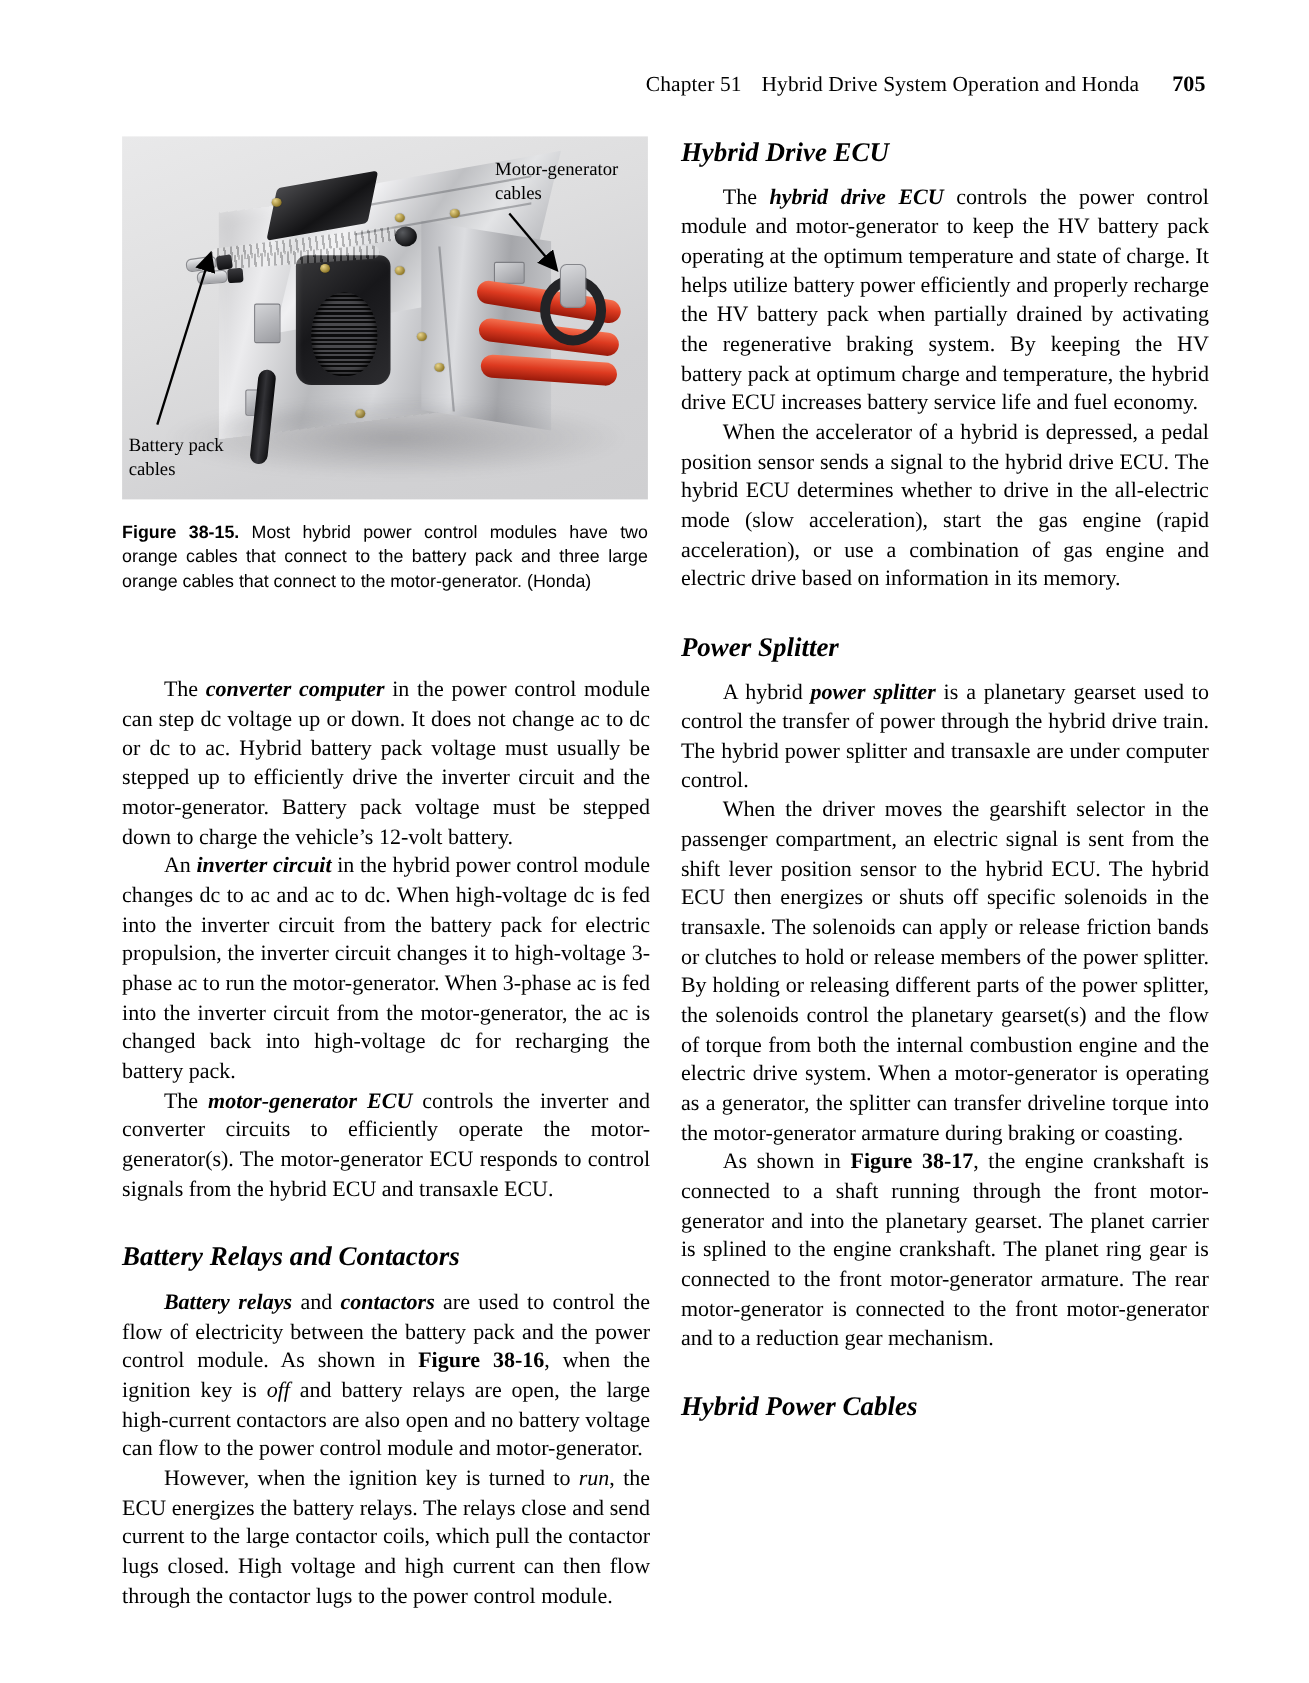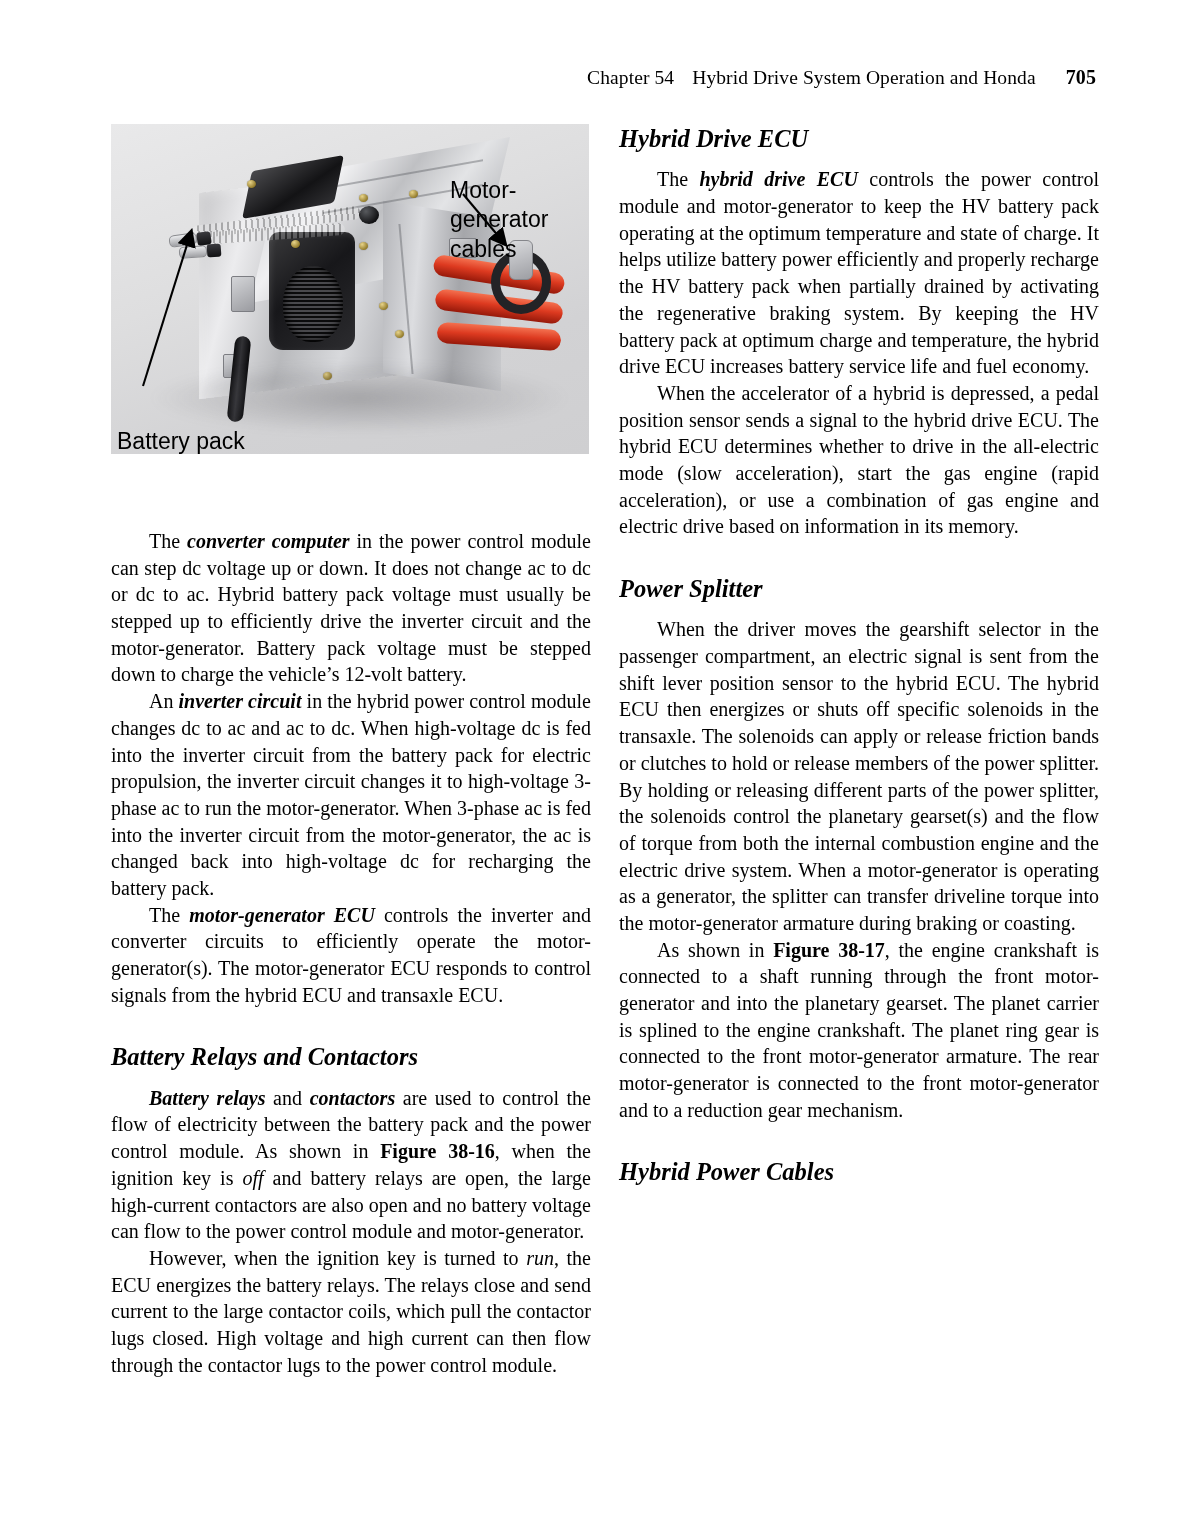--- a/index.html
+++ b/index.html
@@ -208,26 +208,25 @@
     position: absolute;
     width: 22px; height: 38px;
     background: linear-gradient(160deg, #d9dadd, #9d9ea3);
     border-radius: 6px;
     border: 1px solid #85868b;
   }
 
   
   .callout {
     position: absolute;
-    font-family: Liberation Sans, sans-serif;
-    font-size: 23px;
+    font-family: Liberation Serif, serif;
+    font-size: 17px;
     line-height: 1.28;
     color: #000;
     white-space: pre-line;
-    margin-top: 33px;
   }
   .callout-mg { left: 339px; top: 19px; }
   .callout-bp { left: 6px;  top: 270px; }
   .leader { position: absolute; overflow: visible; }
 
   
   .caption {
     margin-top: 19px;
     width: 478px;
     font-family: "Liberation Sans", "DejaVu Sans", sans-serif;
@@ -262,21 +261,21 @@
   .bi { font-weight: bold; font-style: italic; }
   .it { font-style: italic; }
   .bd { font-weight: bold; }
 
   .gap-after-fig { height: 74px; }
 </style>
 </head>
 <body>
 
 <div class="running-head">
-  <span class="chap">Chapter 54</span>
+  <span class="chap">Chapter 51</span>
   <span class="title">Hybrid Drive System Operation and Honda</span>
   <span class="folio">705</span>
 </div>
 
 <div class="page-body">
 
   <div class="column">
 
     <figure class="figure" style="margin:0">
       <div class="photo">
@@ -336,20 +335,23 @@
           <line x1="352" y1="70" x2="394" y2="120" stroke="#000" stroke-width="2.1" marker-end="url(#ah)"></line>
         </svg>
 
         <div class="callout callout-bp">Battery pack
 cables</div>
         <svg class="leader" style="left:0;top:0;width:478px;height:330px;">
           <line x1="32" y1="262" x2="80" y2="108" stroke="#000" stroke-width="2.1" marker-end="url(#ah)"></line>
         </svg>
       </div>
 
+      <figcaption class="caption">
+        <b>Figure 38-15.</b><span> Most hybrid power control modules have two orange cables that connect to the battery pack and three large orange cables that connect to the motor-generator. (Honda)</span>
+      </figcaption>
     </figure>
 
     <div class="gap-after-fig"></div>
 
     <div>
       <p class="body">The <span class="bi">converter computer</span> in the power control module can step dc voltage up or down. It does not change ac to dc or dc to ac. Hybrid battery pack voltage must usually be stepped up to efficiently drive the inverter circuit and the motor-generator. Battery pack voltage must be stepped down to charge the vehicle’s 12-volt battery.</p>
       <p class="body">An <span class="bi">inverter circuit</span> in the hybrid power control module changes dc to ac and ac to dc. When high-voltage dc is fed into the inverter circuit from the battery pack for electric propulsion, the inverter circuit changes it to high-voltage 3-phase ac to run the motor-generator. When 3-phase ac is fed into the inverter circuit from the motor-generator, the ac is changed back into high-voltage dc for recharging the battery pack.</p>
       <p class="body">The <span class="bi">motor-generator ECU</span> controls the inverter and converter circuits to efficiently operate the motor-generator(s). The motor-generator ECU responds to control signals from the hybrid ECU and transaxle ECU.</p>
 
       <div class="sec-wrap">
@@ -365,20 +367,21 @@
 
     <div class="sec-wrap first">
       <h2 class="sec">Hybrid Drive ECU</h2>
     </div>
     <p class="body">The <span class="bi">hybrid drive ECU</span> controls the power control module and motor-generator to keep the HV battery pack operating at the optimum temperature and state of charge. It helps utilize battery power efficiently and properly recharge the HV battery pack when partially drained by activating the regenerative braking system. By keeping the HV battery pack at optimum charge and temperature, the hybrid drive ECU increases battery service life and fuel economy.</p>
     <p class="body">When the accelerator of a hybrid is depressed, a pedal position sensor sends a signal to the hybrid drive ECU. The hybrid ECU determines whether to drive in the all-electric mode (slow acceleration), start the gas engine (rapid acceleration), or use a combination of gas engine and electric drive based on information in its memory.</p>
 
     <div class="sec-wrap">
       <h2 class="sec">Power Splitter</h2>
     </div>
+    <p class="body">A hybrid <span class="bi">power splitter</span> is a planetary gearset used to control the transfer of power through the hybrid drive train. The hybrid power splitter and transaxle are under computer control.</p>
     <p class="body">When the driver moves the gearshift selector in the passenger compartment, an electric signal is sent from the shift lever position sensor to the hybrid ECU. The hybrid ECU then energizes or shuts off specific solenoids in the transaxle. The solenoids can apply or release friction bands or clutches to hold or release members of the power splitter. By holding or releasing different parts of the power splitter, the solenoids control the planetary gearset(s) and the flow of torque from both the internal combustion engine and the electric drive system. When a motor-generator is operating as a generator, the splitter can transfer driveline torque into the motor-generator armature during braking or coasting.</p>
     <p class="body">As shown in <span class="bd">Figure 38-17</span>, the engine crankshaft is connected to a shaft running through the front motor-generator and into the planetary gearset. The planet carrier is splined to the engine crankshaft. The planet ring gear is connected to the front motor-generator armature. The rear motor-generator is connected to the front motor-generator and to a reduction gear mechanism.</p>
 
     <div class="sec-wrap">
       <h2 class="sec">Hybrid Power Cables</h2>
     </div>
   </div>
 </div>
 
 </body></html>

